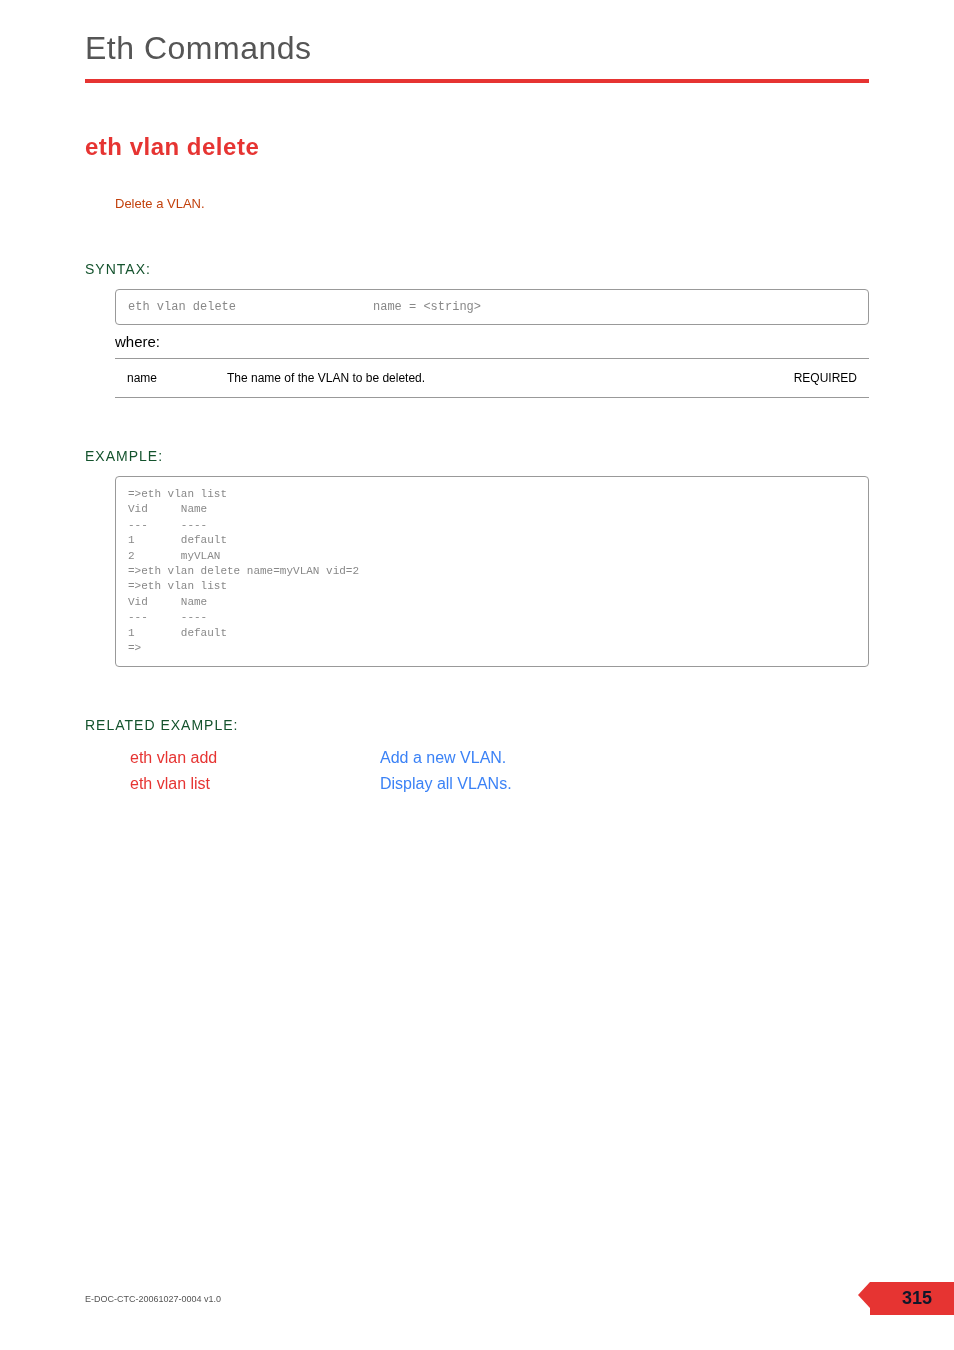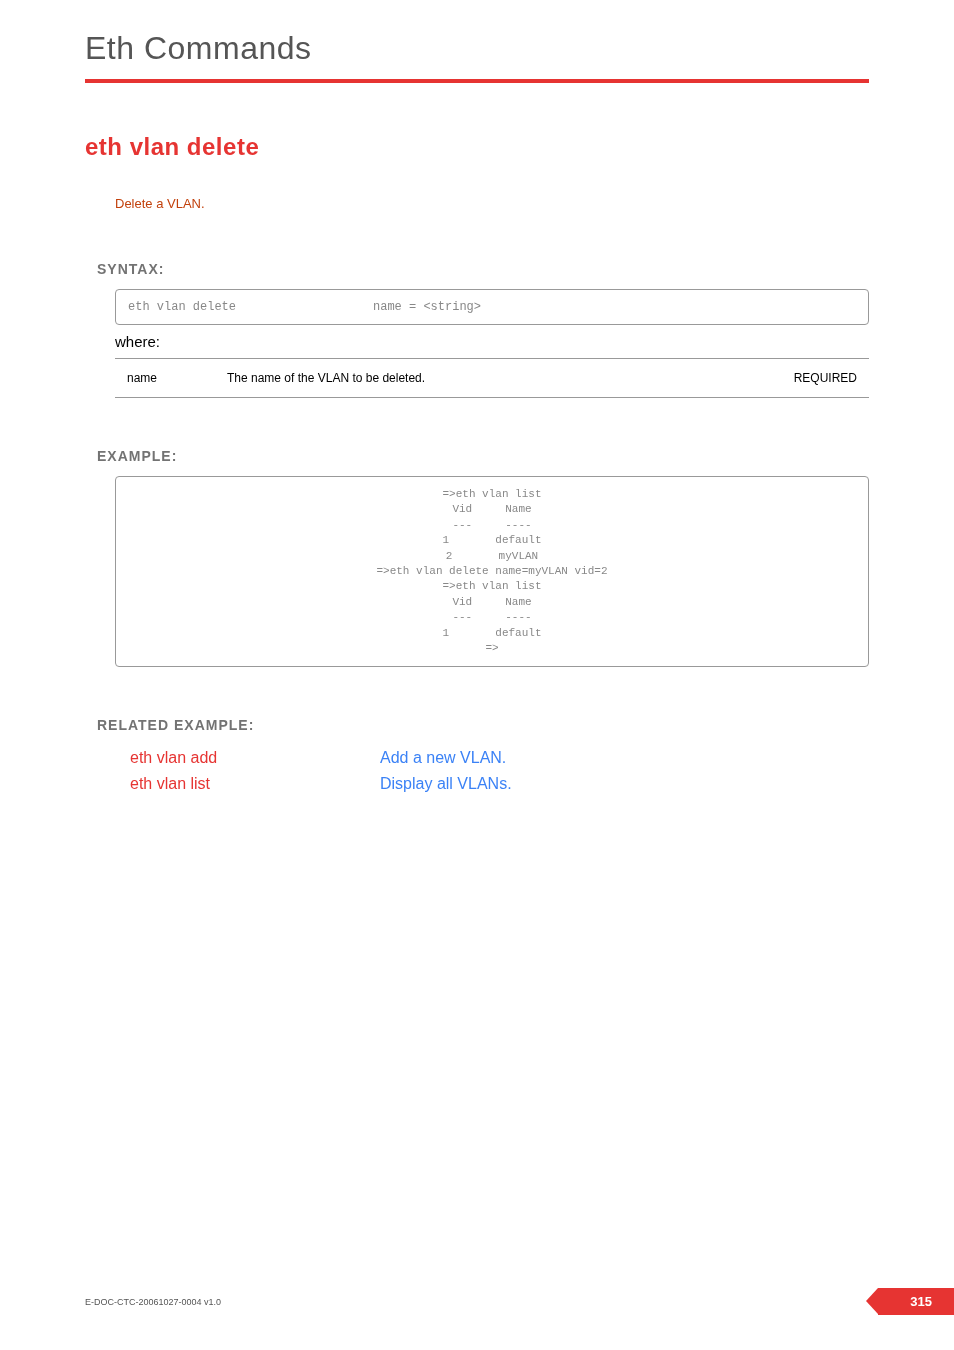--- a/index.html
+++ b/index.html
@@ -38,25 +38,24 @@
       letter-spacing: 0.5px;
     }
     .description {
       font-size: 13px;
       color: #c2410c;
       margin-left: 30px;
       margin-bottom: 50px;
     }
     .section-heading {
       font-size: 14px;
-      font-weight: bold;
-      color: #737373;
+      font-weight: normal;
+      color: #14532d;
       letter-spacing: 1px;
       margin-bottom: 12px;
-      margin-left: 12px;
     }
     .syntax-box {
       border: 1px solid #999;
       border-radius: 4px;
       padding: 10px 12px;
       margin-left: 30px;
       margin-bottom: 8px;
       font-family: "Courier New", monospace;
       font-size: 12px;
       color: #888;
@@ -99,21 +98,20 @@
       border: 1px solid #999;
       border-radius: 4px;
       padding: 10px 12px;
       margin-left: 30px;
       margin-bottom: 50px;
       font-family: "Courier New", monospace;
       font-size: 11px;
       color: #888;
       white-space: pre;
       line-height: 1.4;
-      text-align: center;
     }
     .related-table {
       margin-left: 45px;
       border-collapse: collapse;
     }
     .related-table td {
       padding: 4px 0;
       font-size: 16px;
       vertical-align: top;
     }
@@ -133,22 +131,22 @@
       justify-content: space-between;
       align-items: center;
       padding: 0 0 0 85px;
     }
     .footer-doc {
       font-size: 9px;
       color: #555;
     }
     .page-number {
       background: #e63432;
-      color: #ffffff;
-      font-size: 13px;
+      color: #0f172a;
+      font-size: 18px;
       font-weight: bold;
       padding: 6px 22px 6px 32px;
       position: relative;
     }
     .page-number::before {
       content: "";
       position: absolute;
       left: -12px;
       top: 0;
       bottom: 0;

